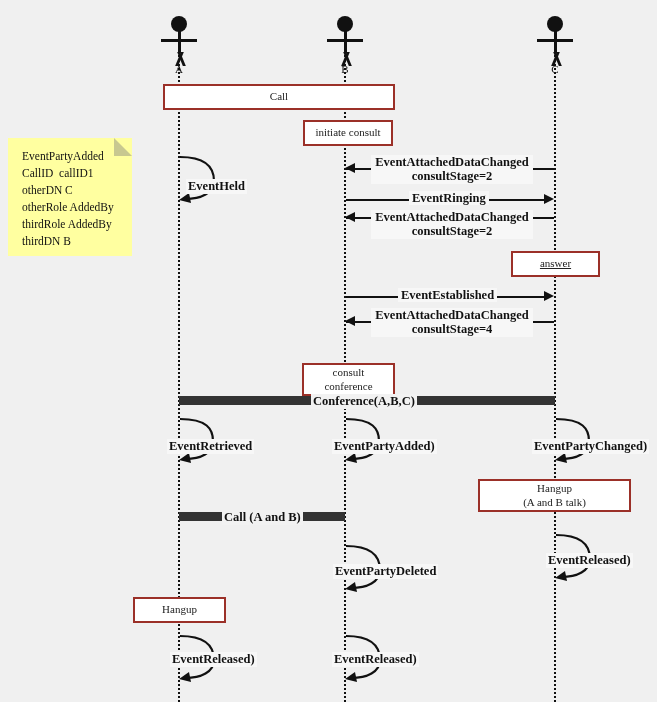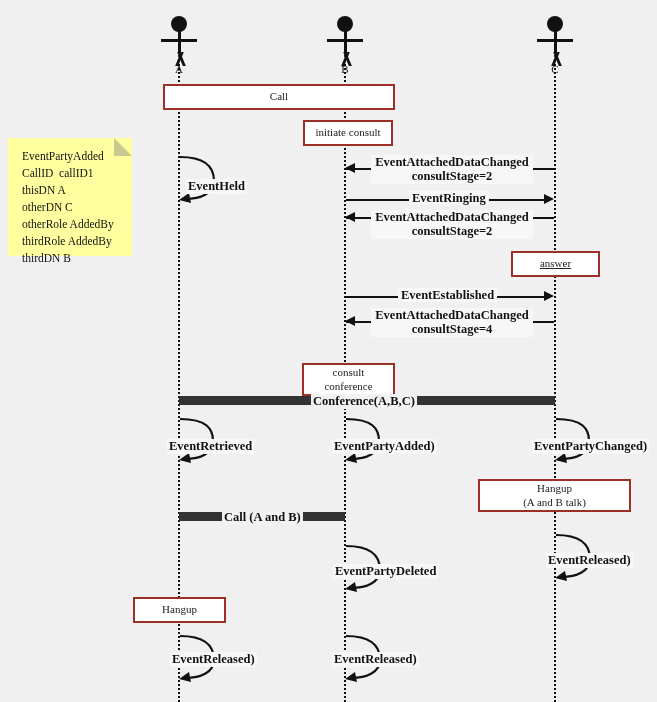--- a/index.html
+++ b/index.html
@@ -173,21 +173,20 @@
   <div class="actbox" style="left:303px;top:120px;width:90px;height:26px;">
     <span>initiate consult</span>
   </div>
 
   <div class="note" style="left:8px;top:138px;width:124px;height:118px;">
     <svg class="foldsvg" width="18" height="18" viewBox="0 0 18 18">
       <polygon points="0,0 18,18 0,18" fill="#c8c890"></polygon>
     </svg>
     <div class="line">EventPartyAdded</div>
     <div class="line">CallID  callID1</div>
-    <div class="line">thisDN A</div>
     <div class="line">otherDN C</div>
     <div class="line">otherRole AddedBy</div>
     <div class="line">thirdRole AddedBy</div>
     <div class="line">thirdDN B</div>
   </div>
 
   <div class="msgline" style="left:346px;top:168px;width:208px;"></div>
   <div class="arrowhead left" style="left:345px;top:163px;"></div>
   <div class="msglabel" style="left:371px;top:155px;width:156px;">
     <div>EventAttachedDataChanged</div>

